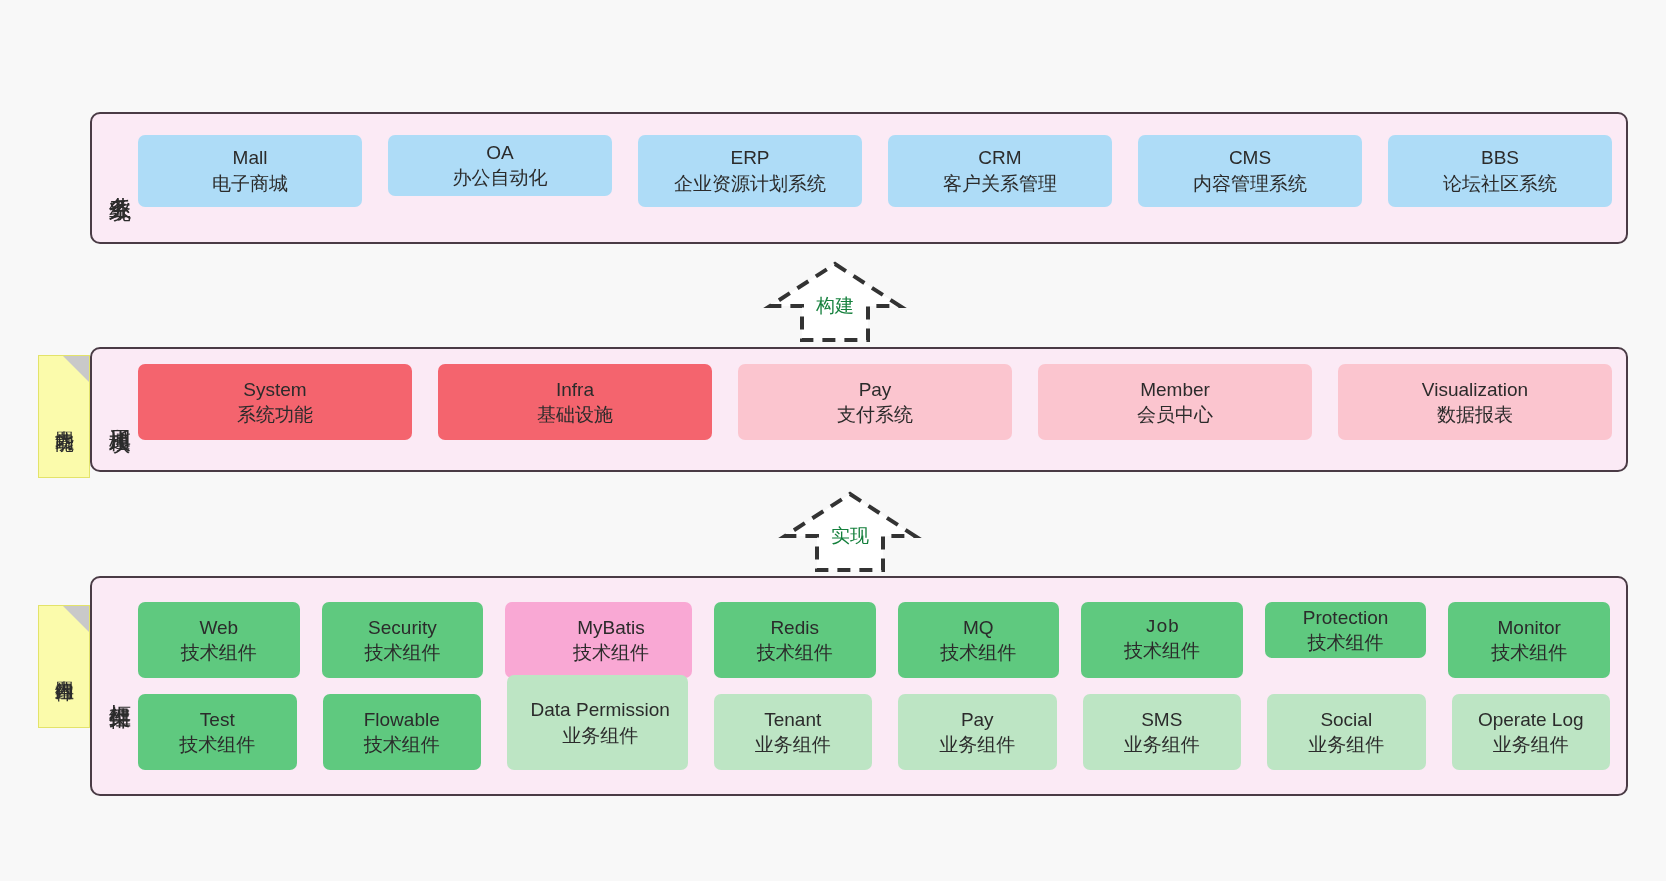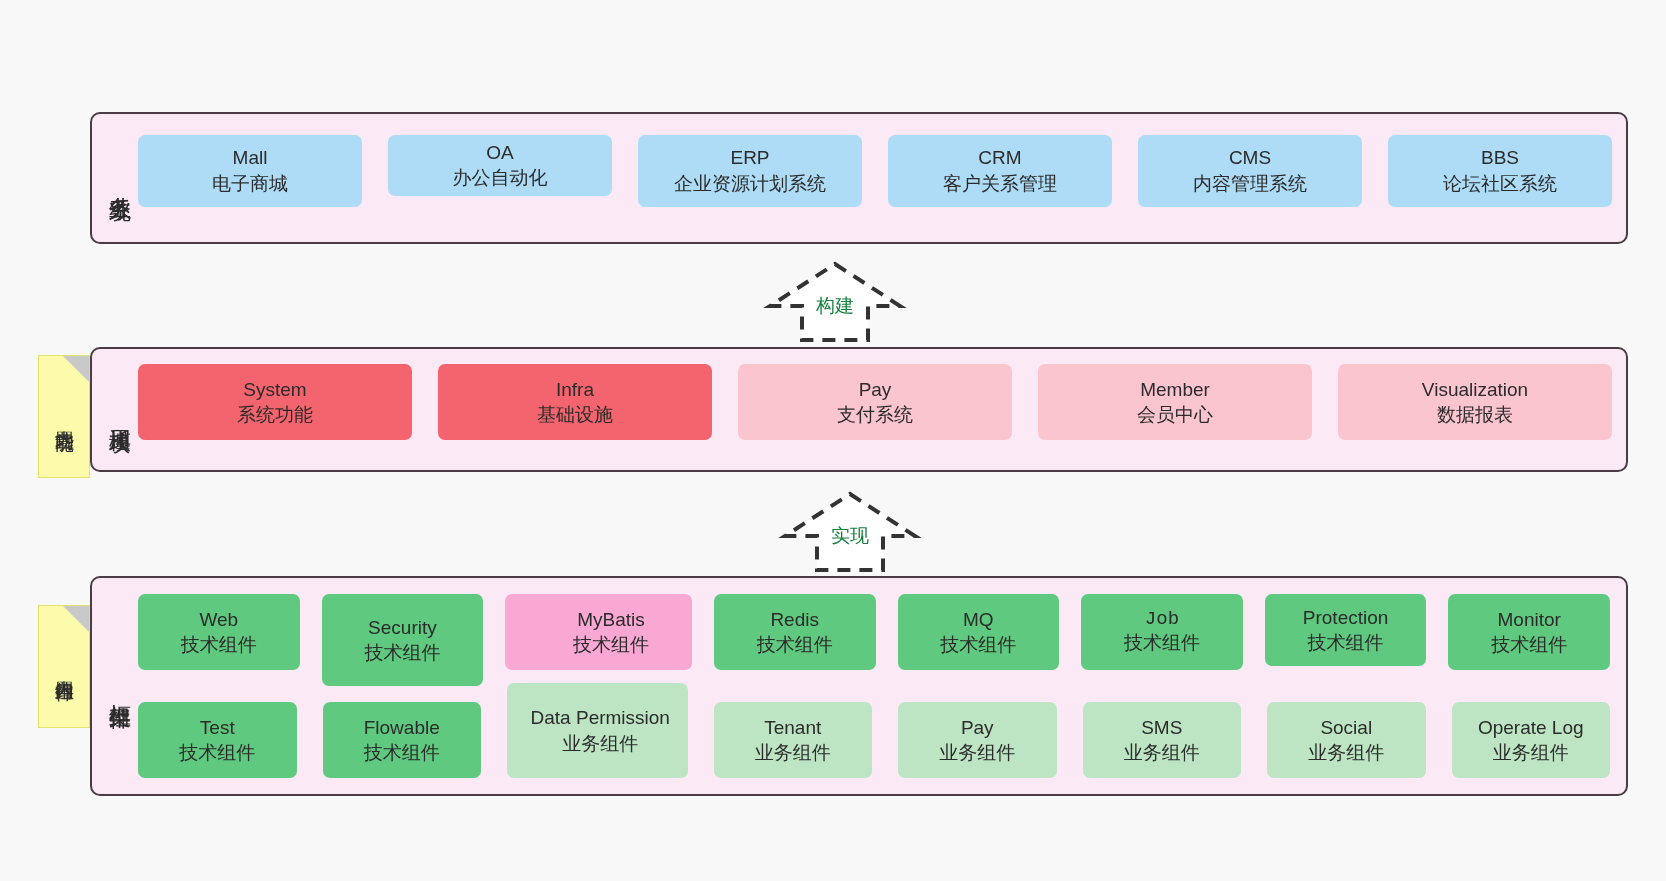--- a/index.html
+++ b/index.html
@@ -212,41 +212,41 @@
 
   <div class="layer" id="layer-framework" style="left:90px; top:576px; width:1538px; height:220px;">
     <div class="layer-title">框架组件</div>
     <div class="cards" style="gap:16px; padding:0 16px 0 6px;">
 
       <div class="card-row" style="gap:22px;">
         <div class="card" style="background:#5fc97f; height:76px;">
           <span class="en">Web</span>
           <span class="cn">技术组件</span>
         </div>
-        <div class="card" style="background:#5fc97f; height:92px;">
+        <div class="card" style="background:#5fc97f; height:76px;">
           <span class="en">Security</span>
           <span class="cn">技术组件</span>
         </div>
         <div class="card" style="background:#f9a8d4; height:76px;padding-left:33px;">
           <span class="en">MyBatis</span>
           <span class="cn">技术组件</span>
         </div>
         <div class="card" style="background:#5fc97f; height:76px;">
           <span class="en">Redis</span>
           <span class="cn">技术组件</span>
         </div>
         <div class="card" style="background:#5fc97f; height:76px;">
           <span class="en">MQ</span>
           <span class="cn">技术组件</span>
         </div>
         <div class="card" style="background:#5fc97f; height:76px;font-family:Liberation Mono, monospace;">
           <span class="en">Job</span>
           <span class="cn">技术组件</span>
         </div>
-        <div class="card" style="background:#5fc97f; height:72px;">
+        <div class="card" style="background:#5fc97f; height:56px;">
           <span class="en">Protection</span>
           <span class="cn">技术组件</span>
         </div>
         <div class="card" style="background:#5fc97f; height:76px;">
           <span class="en">Monitor</span>
           <span class="cn">技术组件</span>
         </div>
       </div>
 
       <div class="card-row" style="align-items:flex-start;">

